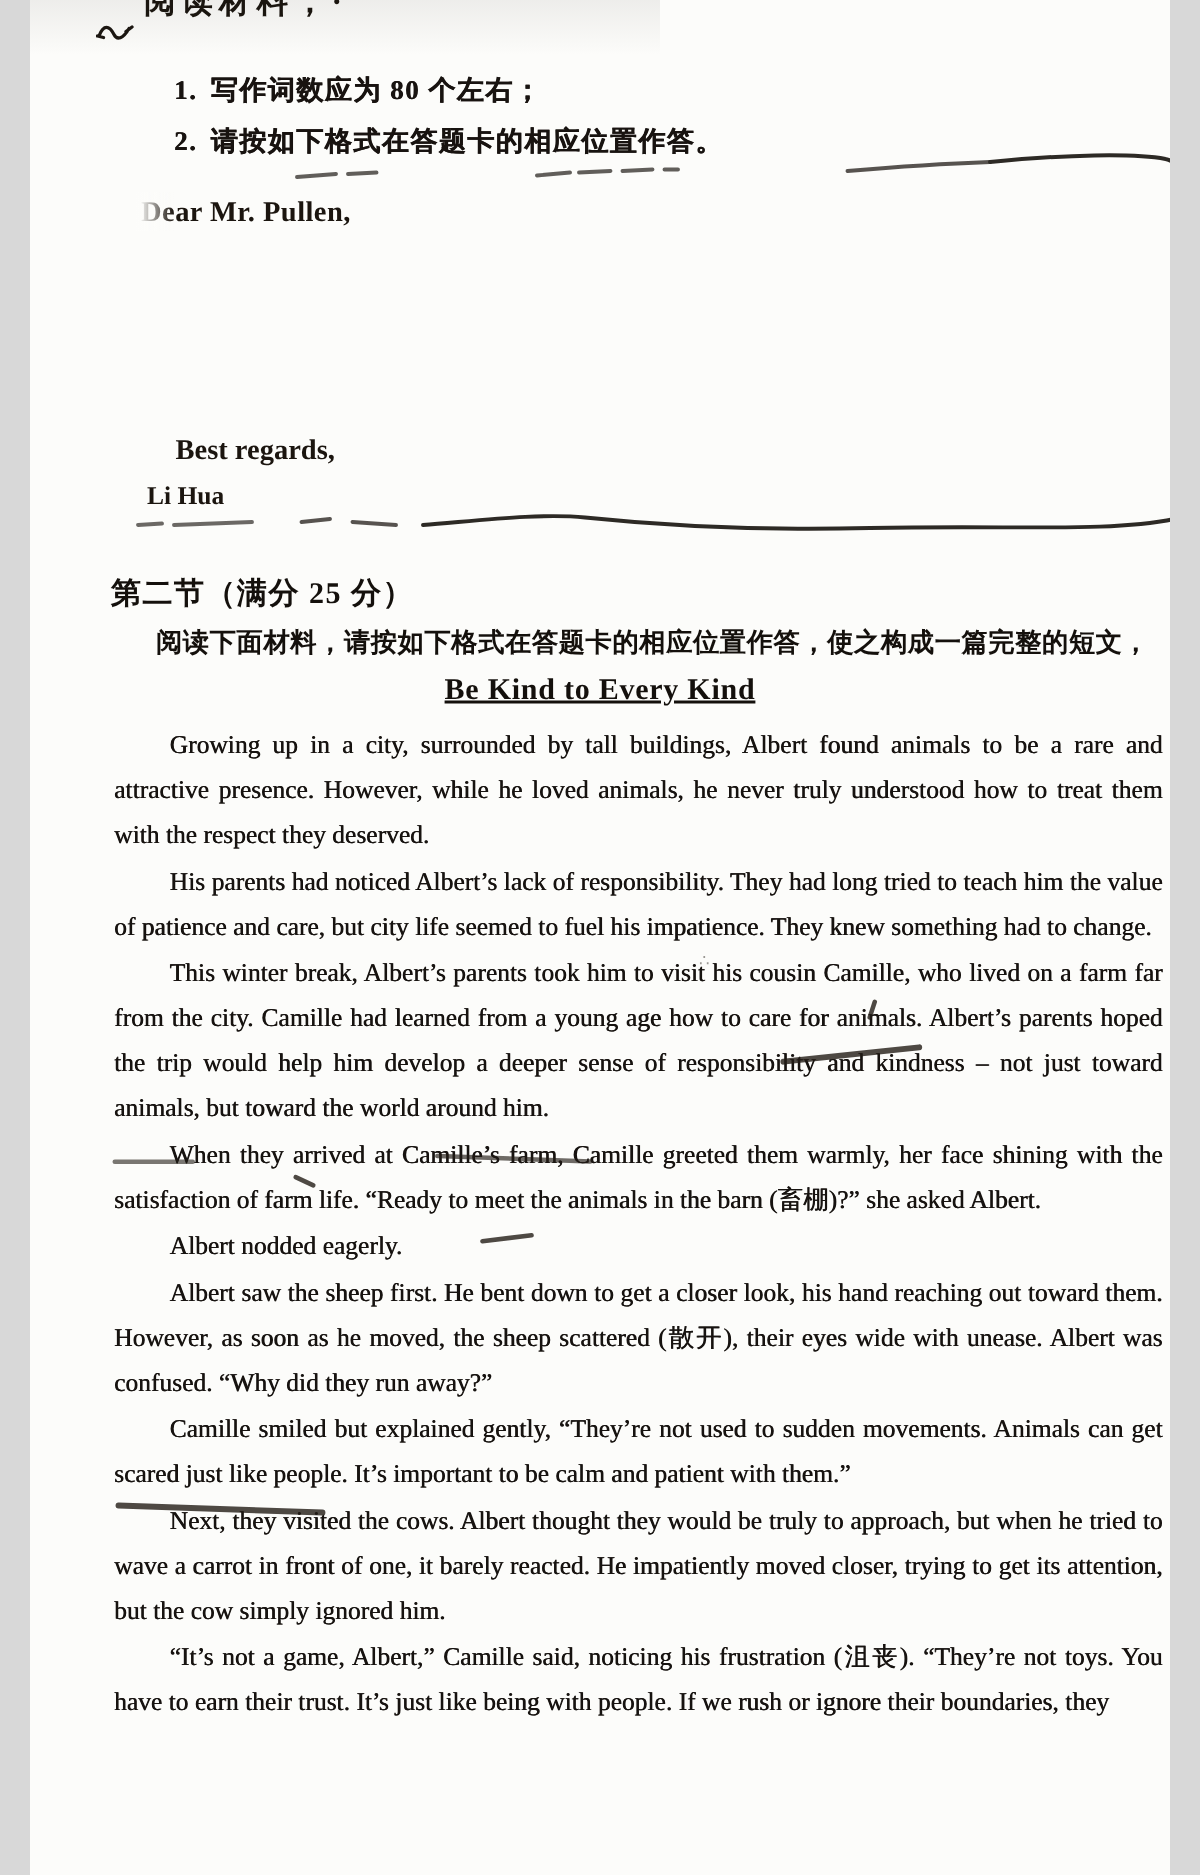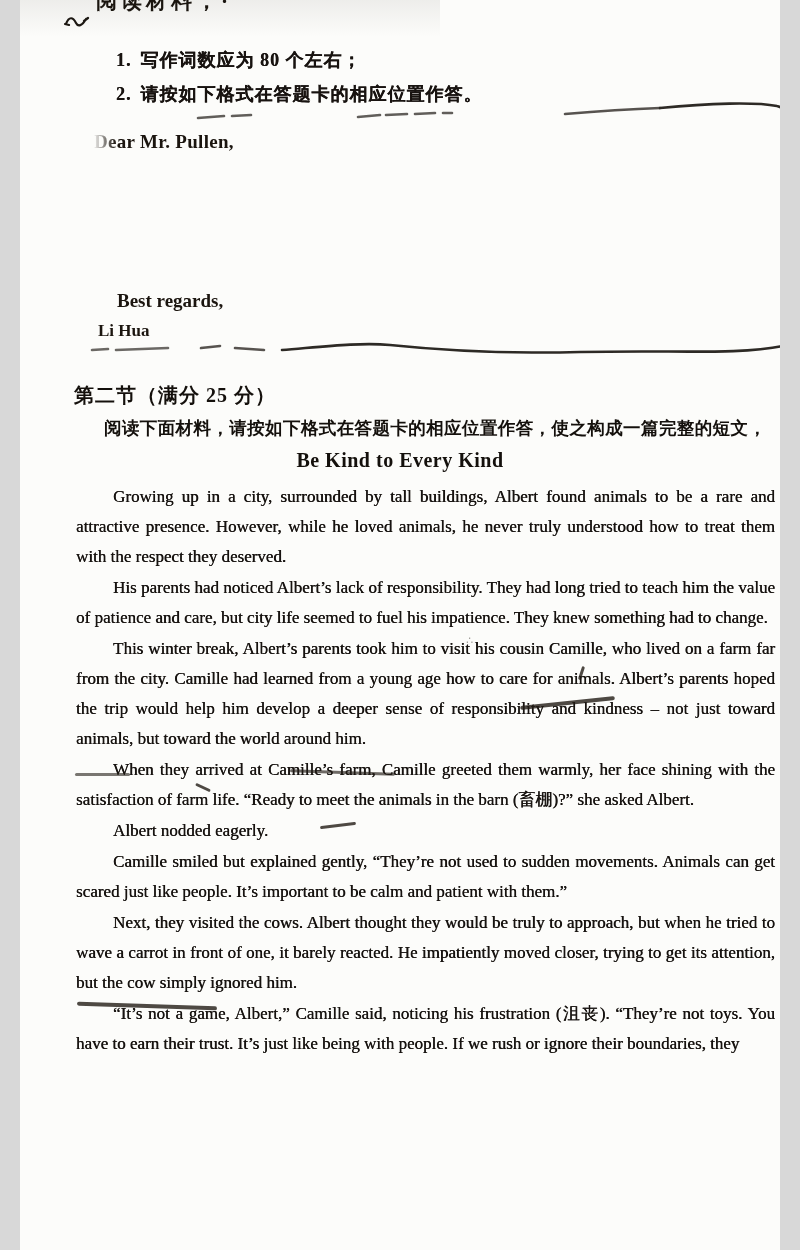--- a/index.html
+++ b/index.html
@@ -39,21 +39,21 @@
     background:linear-gradient(90deg,rgba(252,252,250,.95) 15%,rgba(252,252,250,0));
     pointer-events:none;}
   .closing{position:absolute;left:78px;top:290px;font-size:19px;font-weight:bold;color:#1b150f;margin-left:19px;}
   .signature{position:absolute;left:78px;top:321px;font-size:17px;font-weight:bold;color:#1b150f;}
   
   .sec-heading{position:absolute;left:54px;top:382px;font-size:20px;font-weight:bold;
     letter-spacing:1px;color:#14100c;}
   .sec-instruction{position:absolute;left:84px;top:416px;width:680px;font-size:17.5px;
     font-weight:bold;letter-spacing:.4px;white-space:nowrap;color:#14100c;}
   .story-title{position:absolute;left:0;right:0;top:449px;text-align:center;
-    font-size:20px;font-weight:bold;letter-spacing:.5px;color:#14100c;}
+    font-size:20px;font-weight:bold;letter-spacing:.5px;color:#14100c;text-decoration:underline;}
   .story-body{position:absolute;left:55px;top:481px;width:701px;}
   .story-body p{
     margin:1px;font-size:17px;line-height:30px;text-indent:37px;
     text-align:justify;color:#171310;
     text-shadow:.35px 0 0 currentColor;
   }
   
   .overlay-svg{position:absolute;left:0;top:0;pointer-events:none;}
   .pen-mark{position:absolute;background:#221c15;opacity:.8;border-radius:2px;
     pointer-events:none;}
@@ -116,20 +116,21 @@
   <div class="sec-heading">第二节（满分 25 分）</div>
   <div class="sec-instruction">阅读下面材料，请按如下格式在答题卡的相应位置作答，使之构成一篇完整的短文，</div>
   <div class="story-title">Be Kind to Every Kind</div>
 
   <div class="story-body">
       <p>Growing up in a city, surrounded by tall buildings, Albert found animals to be a rare and attractive presence. However, while he loved animals, he never truly understood how to treat them with the respect they deserved.</p>
       <p>His parents had noticed Albert’s lack of responsibility. They had long tried to teach him the value of patience and care, but city life seemed to fuel his impatience. They knew something had to change.</p>
       <p>This winter break, Albert’s parents took him to visit his cousin Camille, who lived on a farm far from the city. Camille had learned from a young age how to care for animals. Albert’s parents hoped the trip would help him develop a deeper sense of responsibility and kindness – not just toward animals, but toward the world around him.</p>
       <p>When they arrived at Camille’s farm, Camille greeted them warmly, her face shining with the satisfaction of farm life. “Ready to meet the animals in the barn (畜棚)?” she asked Albert.</p>
       <p>Albert nodded eagerly.</p>
+      <p>Albert saw the sheep first. He bent down to get a closer look, his hand reaching out toward them. However, as soon as he moved, the sheep scattered (散开), their eyes wide with unease. Albert was confused. “Why did they run away?”</p>
       <p>Camille smiled but explained gently, “They’re not used to sudden movements. Animals can get scared just like people. It’s important to be calm and patient with them.”</p>
       <p>Next, they visited the cows. Albert thought they would be truly to approach, but when he tried to wave a carrot in front of one, it barely reacted. He impatiently moved closer, trying to get its attention, but the cow simply ignored him.</p>
       <p>“It’s not a game, Albert,” Camille said, noticing his frustration (沮丧). “They’re not toys. You have to earn their trust. It’s just like being with people. If we rush or ignore their boundaries, they</p>
     </div>
 
   <div class="pen-mark pm1"></div>
   <div class="pen-mark pm2"></div>
   <div class="pen-mark pm3"></div>
   <div class="pen-mark pm4"></div>
   <div class="pen-mark pm5"></div>

